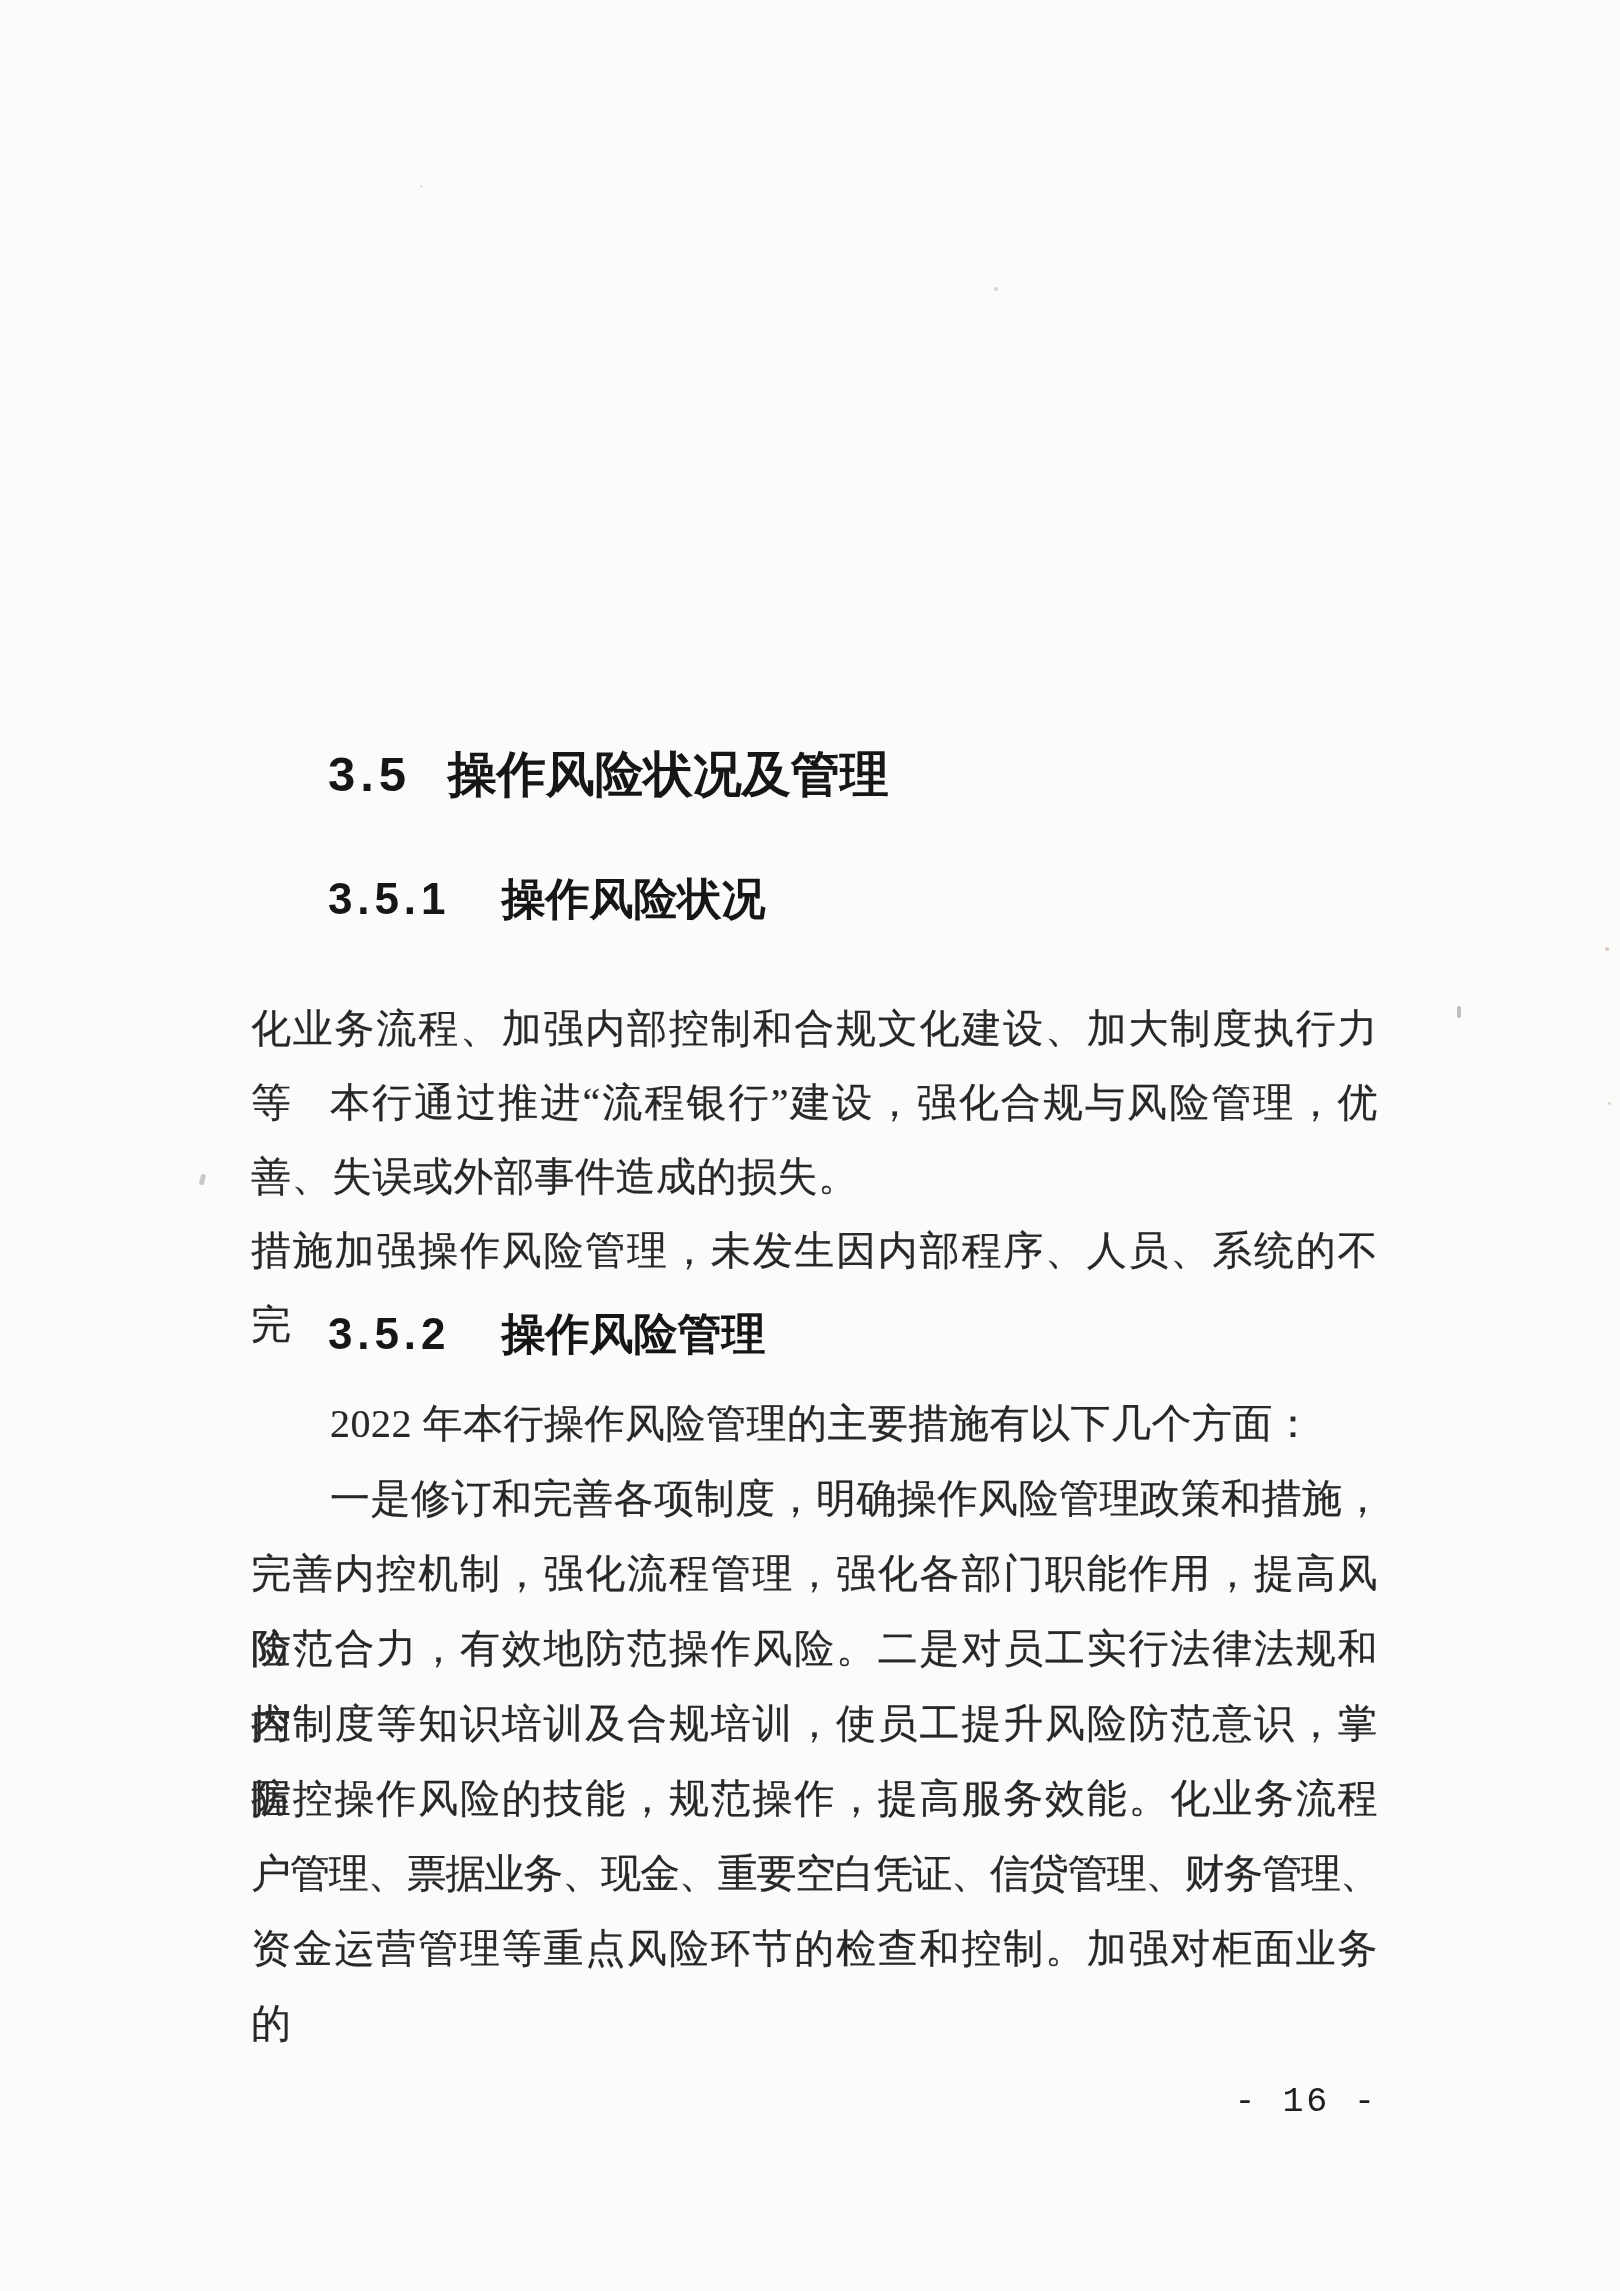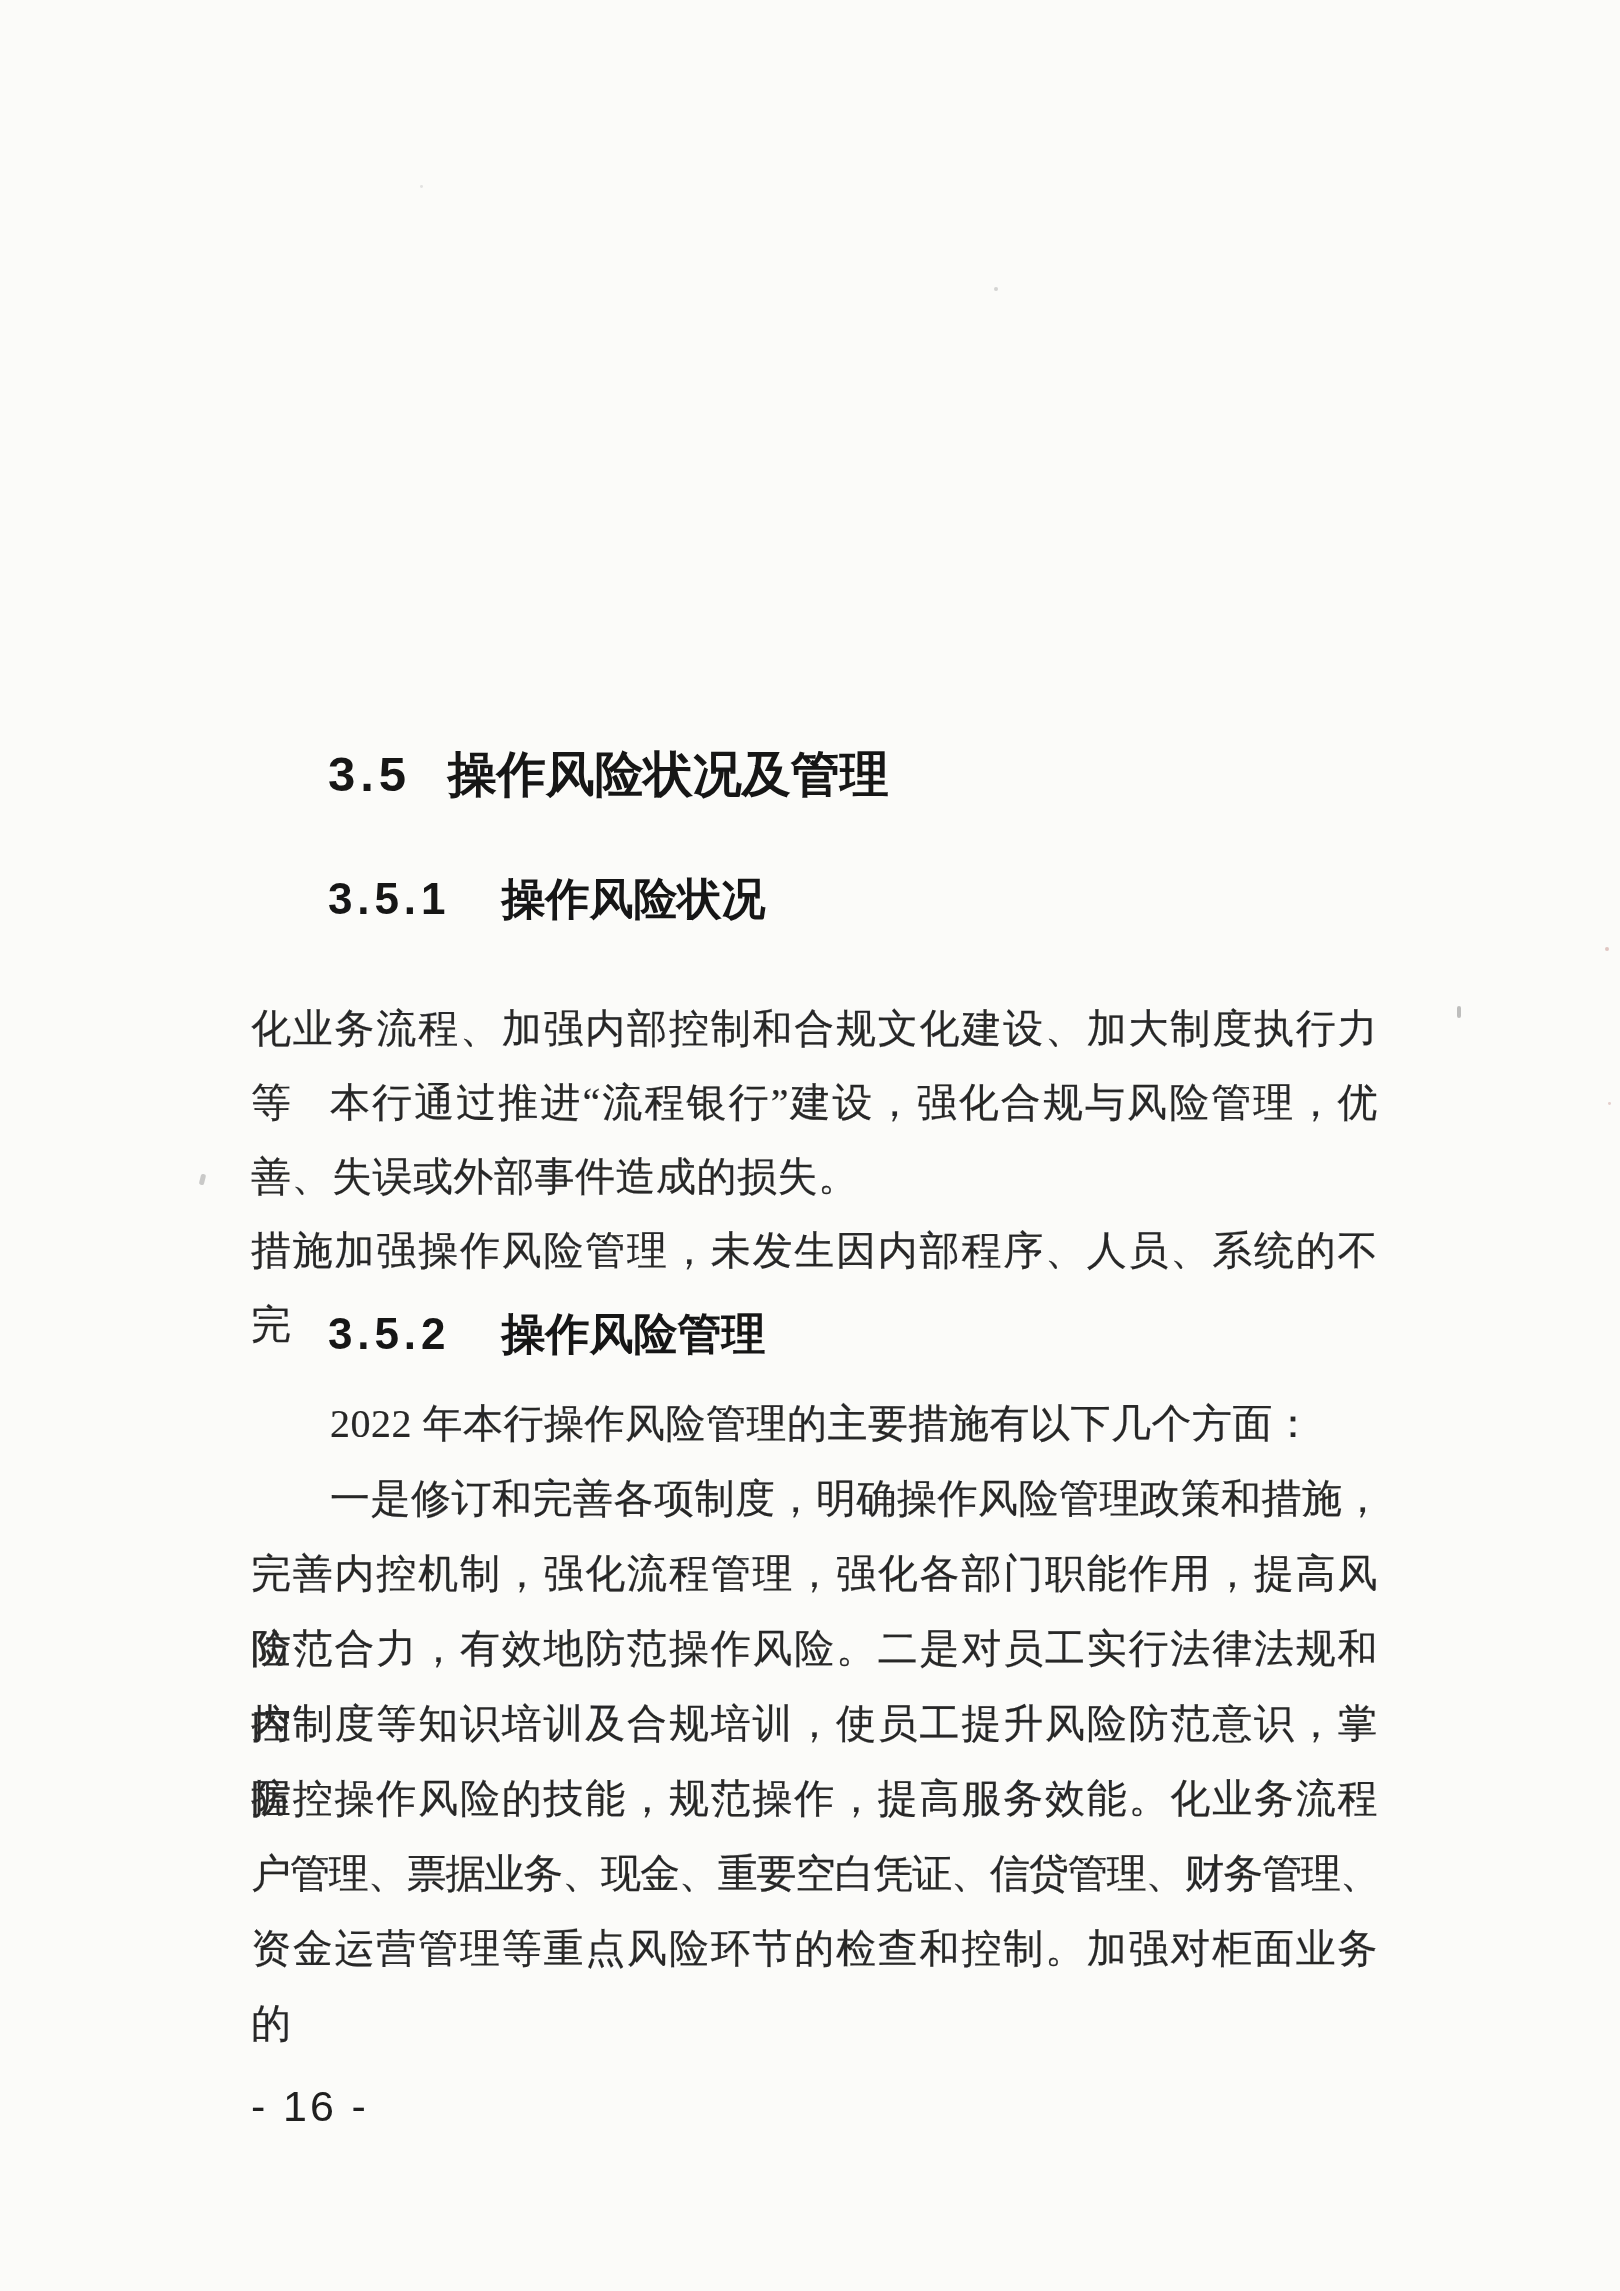--- a/index.html
+++ b/index.html
@@ -58,25 +58,25 @@
   .heading .num { letter-spacing: 4.9px; text-align: center; }
   .h-35  .gap { display: inline-block; width: 37px; }
   .h-351 .gap { display: inline-block; width: 51px; }
   .h-352 .gap { display: inline-block; width: 51px; }
   
   .pagenum {
     position: absolute;
     top: 2082px;
     left: 251px;
     width: 1127px;
-    text-align: left;
-    font-size: 43px;
+    text-align: right;
+    font-size: 35px;
     letter-spacing: 2.9px;
     color: #1f1f1f;
-    font-family: Liberation Sans, sans-serif;
+    font-family: Liberation Mono, monospace;
   }
   
   .speck {
     position: absolute;
     border-radius: 50%;
   }
   .spk1 { left: 1457px; top: 1006px; width: 3.9px;  height: 11.8px; background: #8d8d8d; opacity: .55; border-radius: 2px; }
   .spk2 { left: 200px;  top: 1174px; width: 4.9px;  height: 10.8px; background: #989898; opacity: .5;  border-radius: 2px; transform: rotate(14deg); }
   .spk3 { left: 994px; top: 287px;  width: 3.9px;  height: 3.9px;  background: #adadad; opacity: .5; }
   .spk4 { left: 517px;  top: 1161px; width: 2.9px;  height: 2.9px;  background: #b5b5b5; opacity: .45; }

